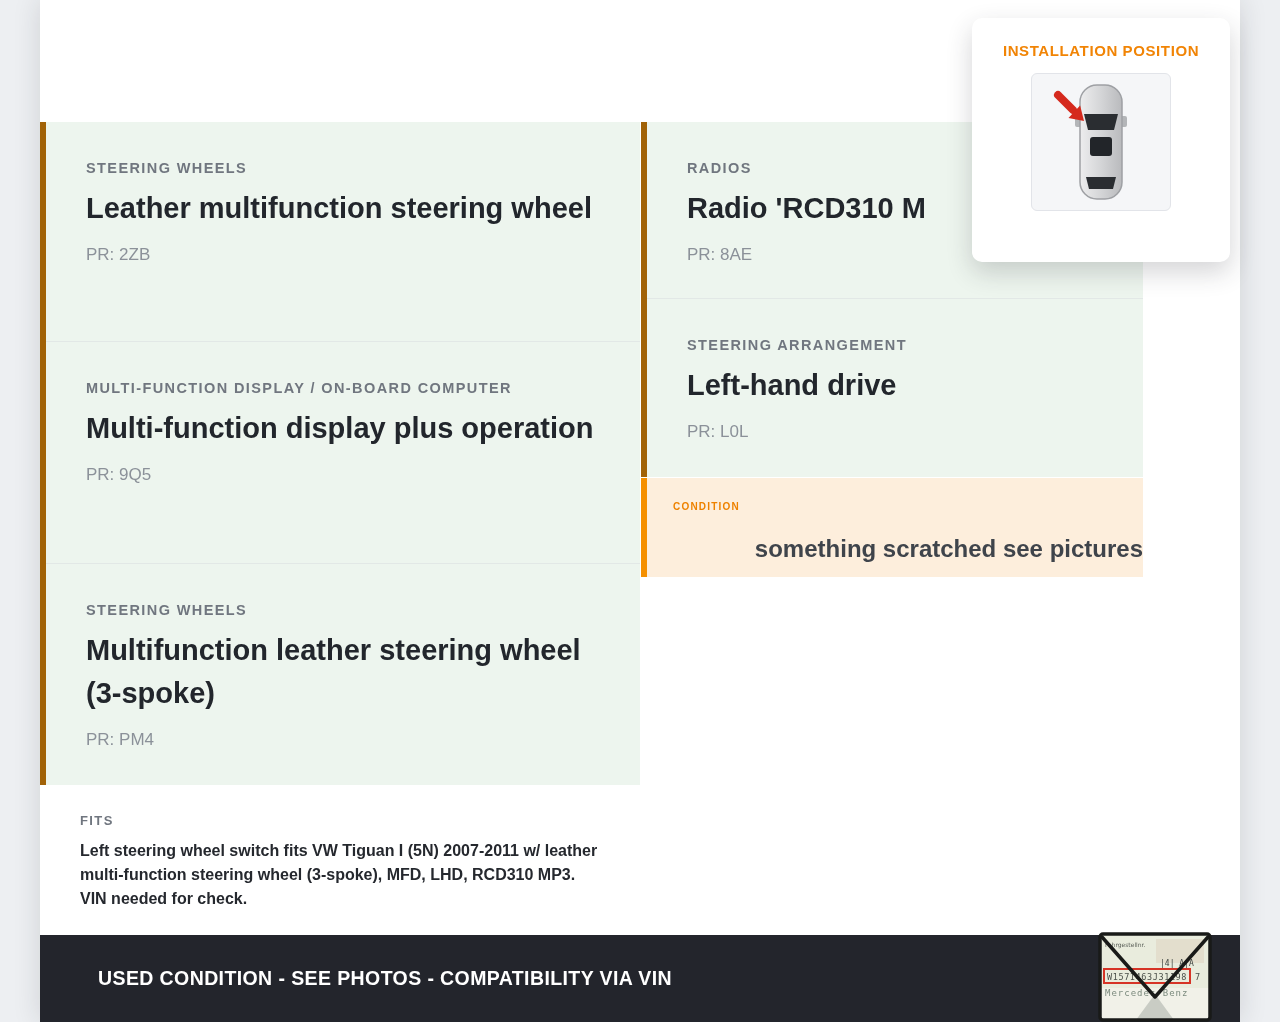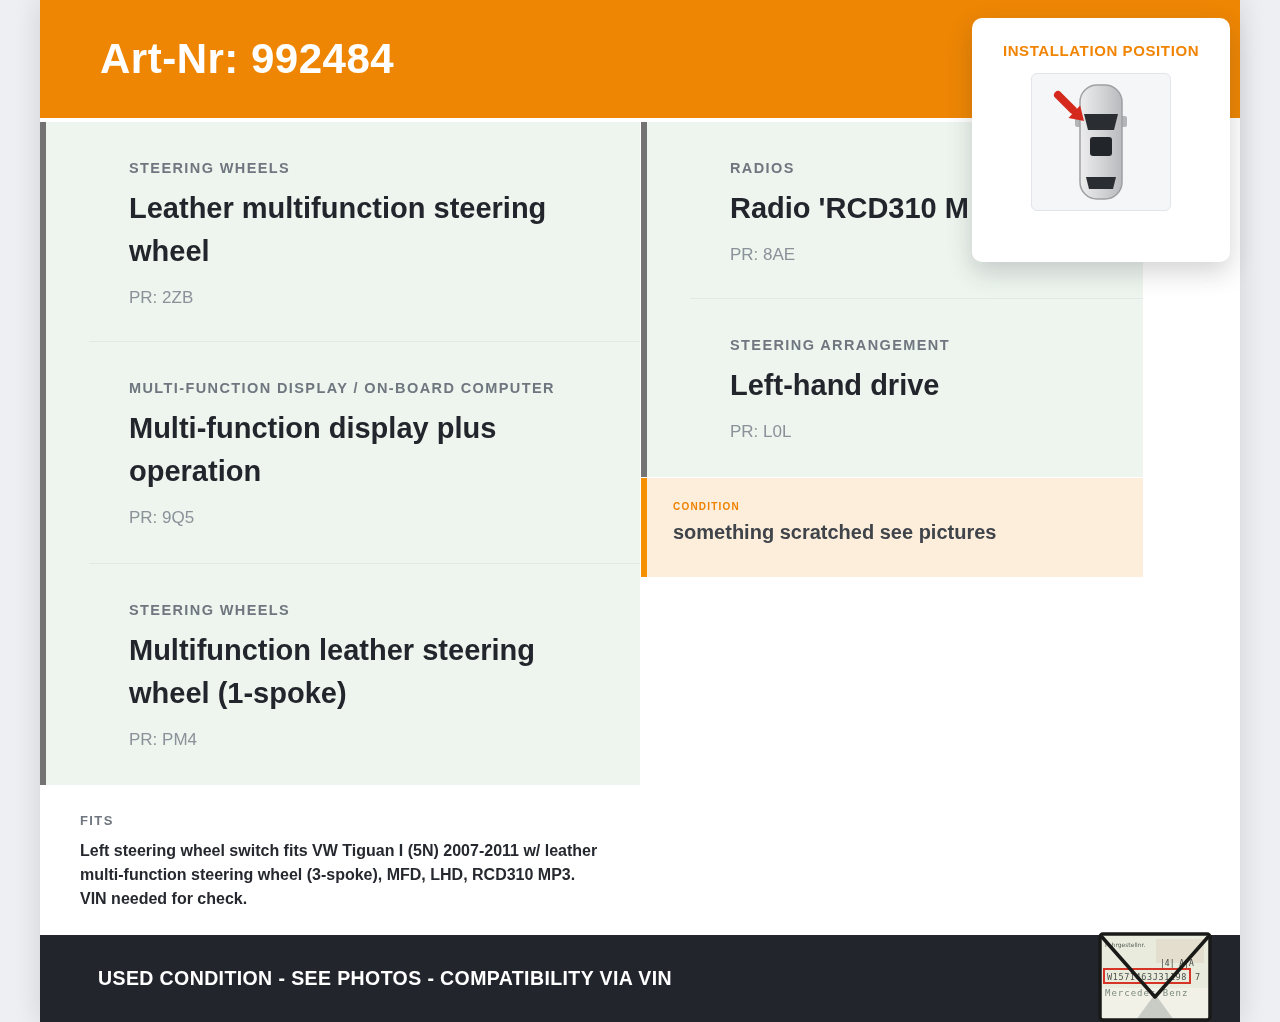--- a/index.html
+++ b/index.html
@@ -29,22 +29,21 @@
     color:#ffffff;
     font-size:42px;
     font-weight:bold;
     letter-spacing:.5px;
   }
   
   .col-left  { position:absolute; left:0;     top:122px; width:600px; }
   .col-right { position:absolute; left:601px; top:122px; width:502px; }
   .stack {
     background:#edf5ee;
-    border-left:6px solid #737373;
-    padding-left:43px;
+    border-left:6px solid #a16207;
   }
   .sect {
     padding:38px 40px 0 40px;
   }
   .sect + .sect { border-top:1px solid #e2e8e6; }
   .s-h219 { height:219px; }
   .s-h222 { height:222px; }
   .s-h176 { height:176px; }
   .s-h179 { height:179px; }
   .category {
@@ -85,24 +84,25 @@
   
   .condition {
     margin-top:1px;
     height:99px;
     background:#fdeedc;
     border-left:6px solid #f59000;
     padding:23px 0 0 26px;
   }
   .condition .category { color:#ee8200; letter-spacing:1.2px; font-size:10px; }
   .condition-text {
-    margin-top:9px;
-    font-size:20px;
+    margin-top:23px;
+    font-size:24px;
     font-weight:600;
     color:#3f444b;
+    text-align:right;
   }
   
   .install-card {
     position:absolute;
     left:932px; top:18px;
     width:258px; height:244px;
     background:#ffffff;
     border-radius:10px;
     box-shadow:0 10px 26px rgba(40,42,48,.20);
     text-align:center;
@@ -153,39 +153,36 @@
     width:114px;
     height:90px;
     z-index:5;
   }
 </style>
 </head>
 <body>
 
 <div class="container">
 
-  <div class="header">
-    <h1>Art-Nr: 992484</h1>
-  </div>
 
   <div class="col-left">
     <div class="stack">
       <div class="sect s-h219">
         <div class="category">STEERING WHEELS</div>
         <div class="title">Leather multifunction steering wheel</div>
         <div class="pr">PR: 2ZB</div>
       </div>
       <div class="sect s-h222">
         <div class="category">MULTI-FUNCTION DISPLAY / ON-BOARD COMPUTER</div>
         <div class="title">Multi-function display plus operation</div>
         <div class="pr">PR: 9Q5</div>
       </div>
       <div class="sect s-h222">
         <div class="category">STEERING WHEELS</div>
-        <div class="title">Multifunction leather steering wheel (1-spoke)</div>
+        <div class="title">Multifunction leather steering wheel (3-spoke)</div>
         <div class="pr">PR: PM4</div>
       </div>
     </div>
     <div class="fits">
       <div class="category">FITS</div>
       <div class="fits-text">Left steering wheel switch fits VW Tiguan I (5N) 2007-2011 w/ leather multi-function steering wheel (3-spoke), MFD, LHD, RCD310 MP3. VIN needed for check.</div>
     </div>
   </div>
 
   <div class="col-right">

